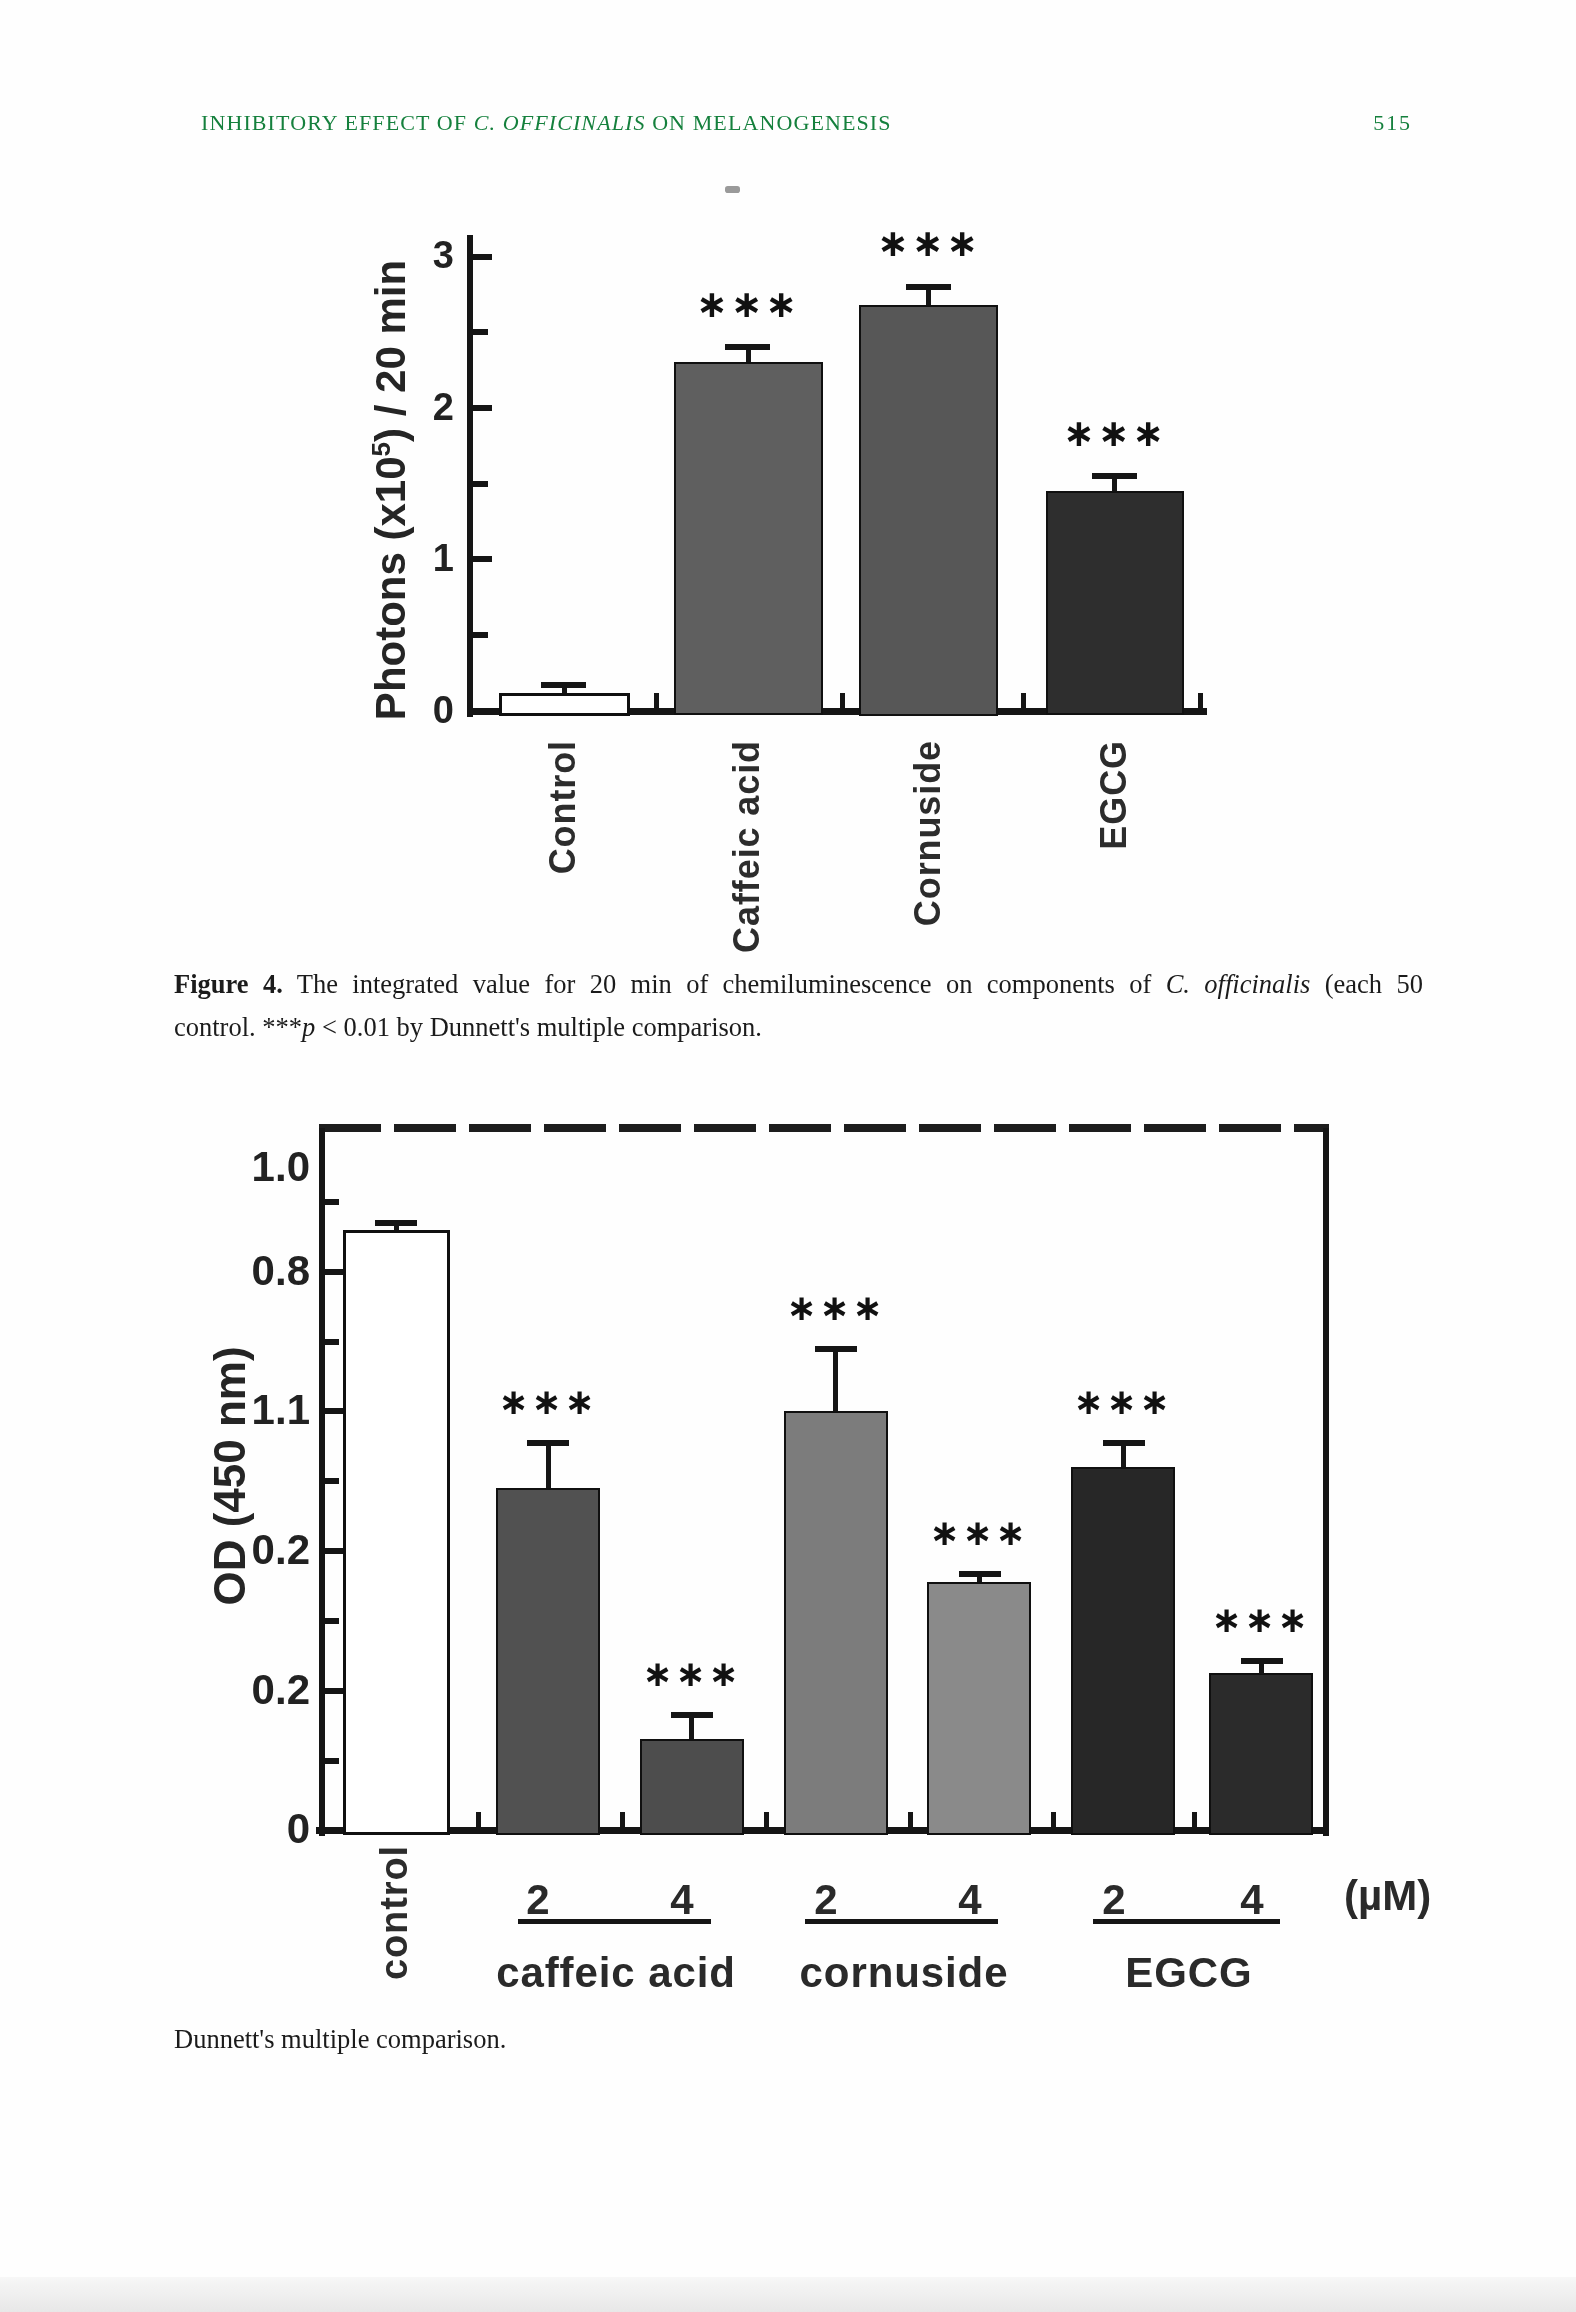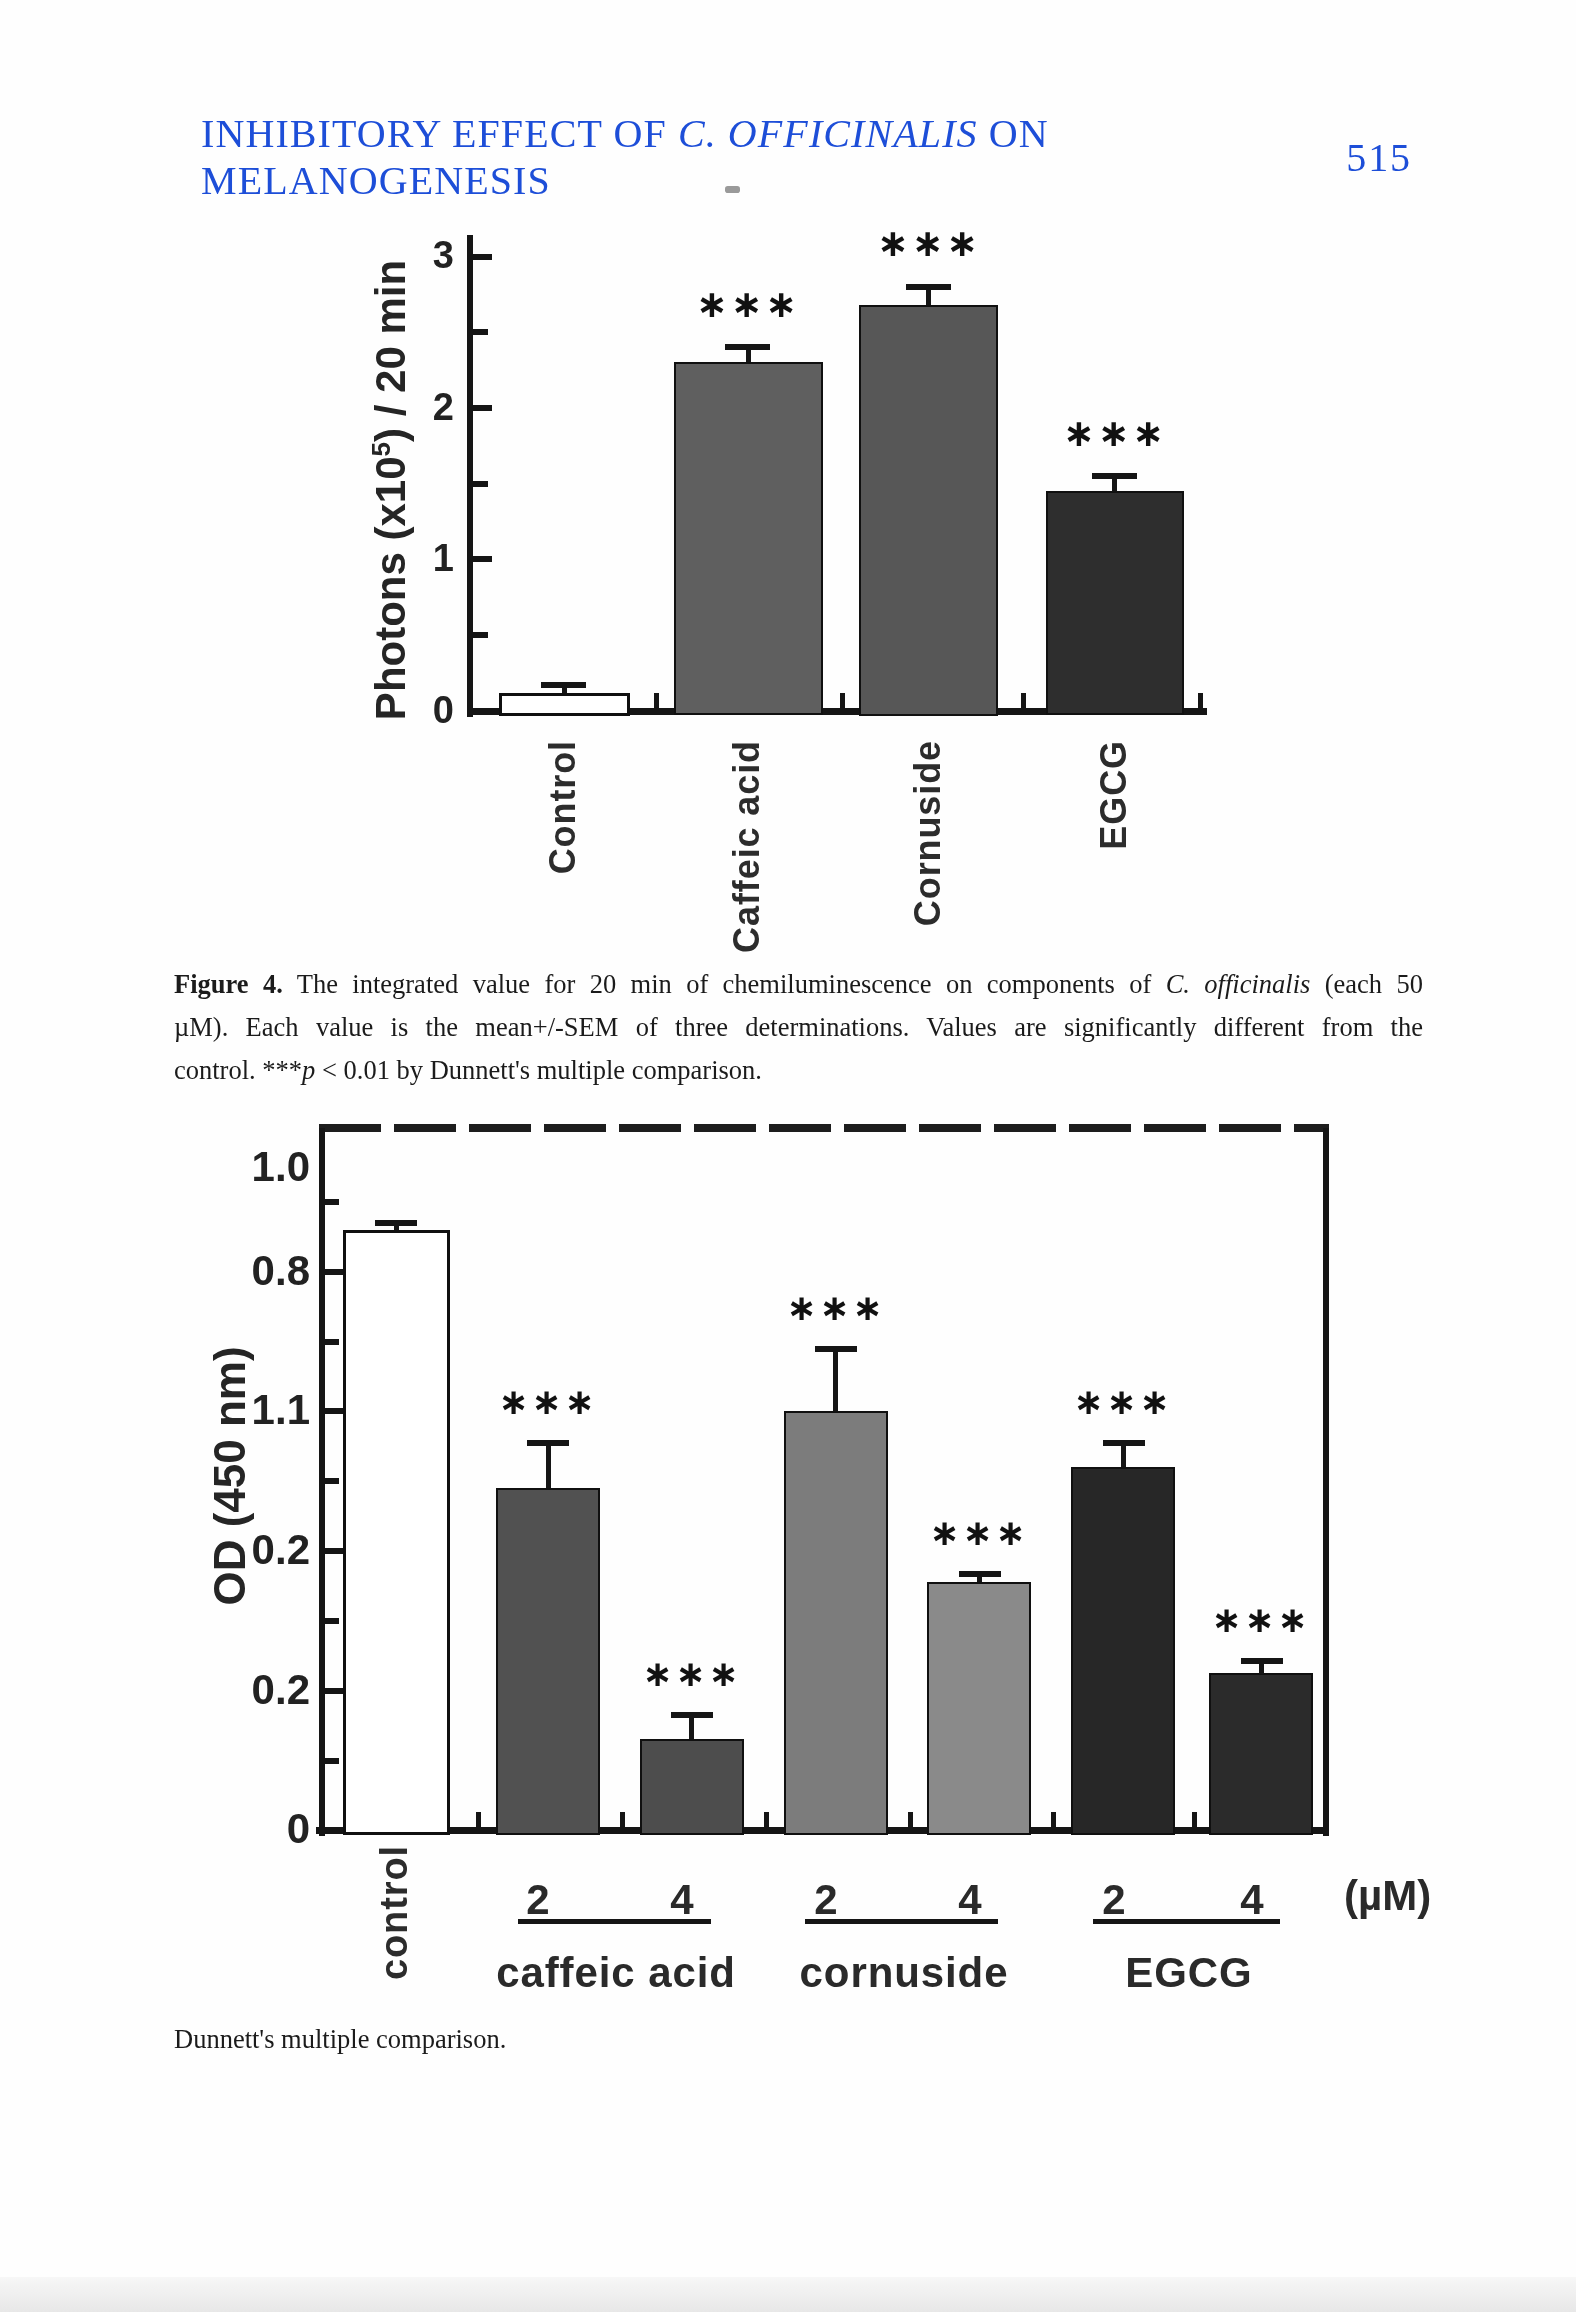--- a/index.html
+++ b/index.html
@@ -1,22 +1,22 @@
 <!DOCTYPE html>
 <html style="font-size:15px"><head>
 <meta charset="utf-8">
 <style>
   html,body { margin:0; padding:0; background:#ffffff; }
   .page { position:relative; width:1577px; height:2313px; background:#fefefe;
           font-family:"Liberation Serif", serif; color:#161616; overflow:hidden; }
 
   
   .header { position:absolute; left:201px; top:110px; width:1211px;
-            display:flex; align-items:center;
-            font-size:40px; letter-spacing:1.1px; color:#1d4ed8; }
+            display:flex; align-items:flex-end;
+            font-size:22px; letter-spacing:1.1px; color:#15803d; }
   .header .i { font-style:italic; }
   .page-number { margin-left:auto; letter-spacing:1.9px; }
 
   
   .chart { position:absolute; inset:0; }
   .axis, .hline, .tick, .gap-tick, .err-stem, .err-cap, .group-line, .frame
         { position:absolute; background:#151515; }
   .dash-top { position:absolute;
         background:repeating-linear-gradient(90deg,#1d1d1d 0 62px, rgba(0,0,0,0) 62px 75px); }
   .bar { position:absolute; border:2.8px solid #101010; box-sizing:border-box; }
@@ -102,21 +102,20 @@
       <div class="vlabel" style="left: 907px; top: 740px; font-size: 36px;">Cornuside</div>
       <div class="bar" style="left: 1046px; top: 491px; width: 138px; height: 224px; background: rgb(46, 46, 46);"></div>
       <div class="err-stem" style="left: 1112px; top: 476px; width: 4.7px; height: 15px;"></div>
       <div class="err-cap" style="left: 1092px; top: 473px; width: 45px; height: 5.7px;"></div>
       <div class="star" style="left: 1115px; top: 414px; font-size: 38px;">∗∗∗</div>
       <div class="vlabel" style="left: 1093px; top: 740px; font-size: 36px;">EGCG</div>
     </div>
 
   <div class="caption" id="fig4-caption">
       <div class="cap-line"><span class="b">Figure 4.</span><span> The integrated value for 20 min of chemiluminescence on components of </span><span class="i">C. officinalis</span><span> (each 50</span></div>
-      <div class="cap-line"><span>µM). Each value is the mean+/-SEM of three determinations. Values are significantly different from the</span></div>
       <div class="cap-line last"><span>control. ***</span><span class="i">p</span><span> &lt; 0.01 by Dunnett's multiple comparison.</span></div>
     </div>
 
   <div class="chart" id="fig5-chart">
     <div class="vtitle" style="left:230px; top:1476px; font-size:44px;">OD (450 nm)</div>
     <div class="unit-label">(µM)</div>
   <div class="dash-top" style="left: 319px; top: 1124px; width: 1010px; height: 7.6px;"></div>
       <div class="axis" style="left: 319px; top: 1128px; width: 5.7px; height: 708px;"></div>
       <div class="frame" style="left: 1323px; top: 1128px; width: 5.7px; height: 708px;"></div>
       <div class="hline" style="left: 316px; top: 1827px; width: 1013px; height: 6.6px;"></div>

